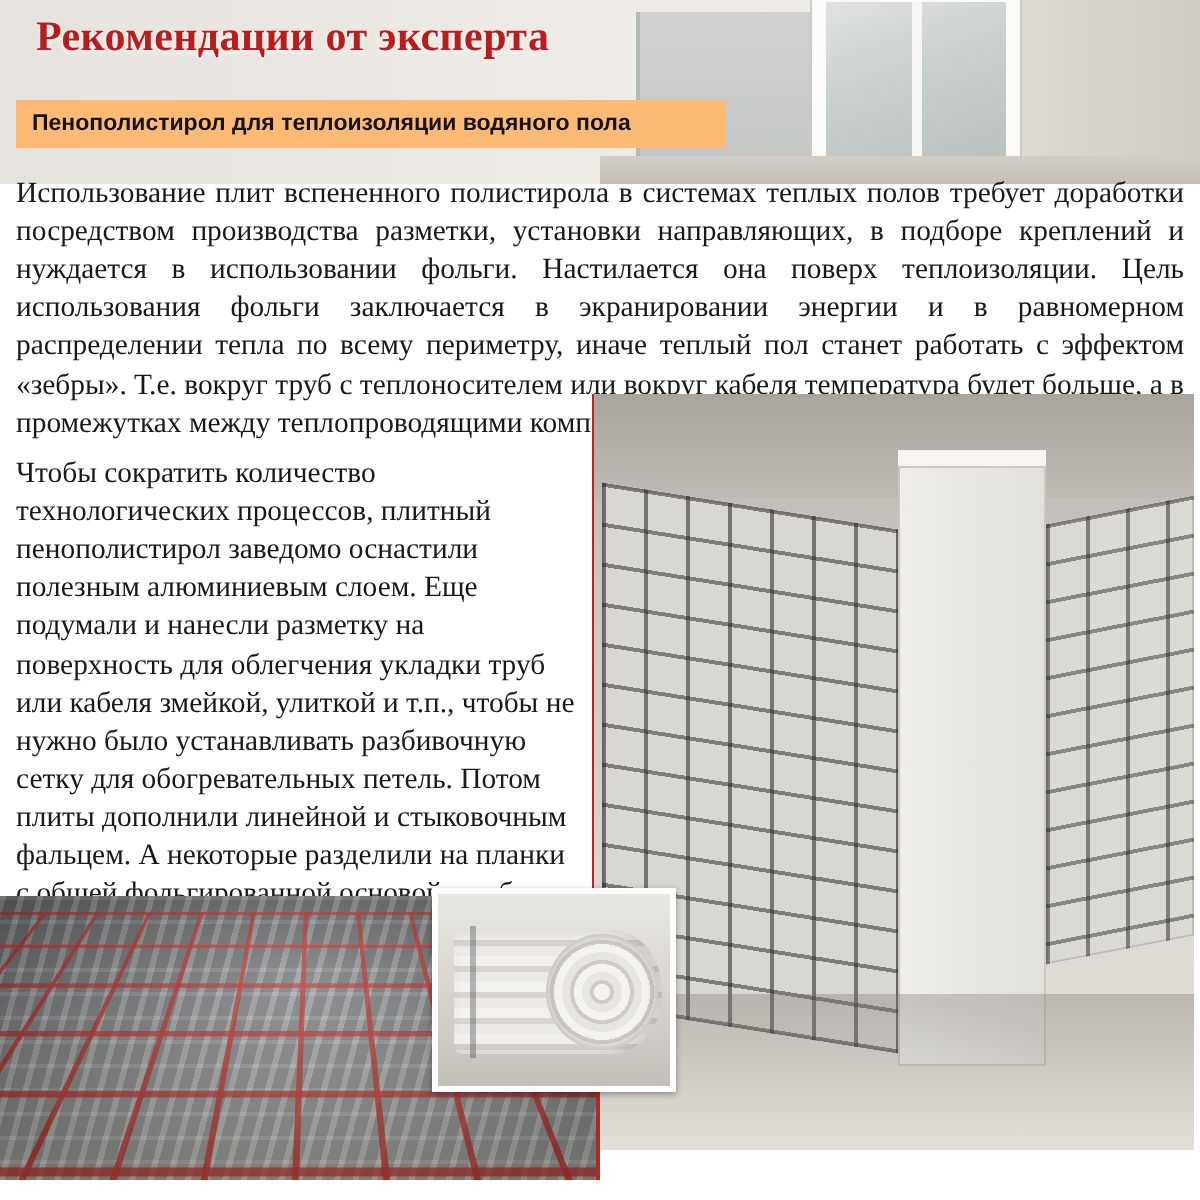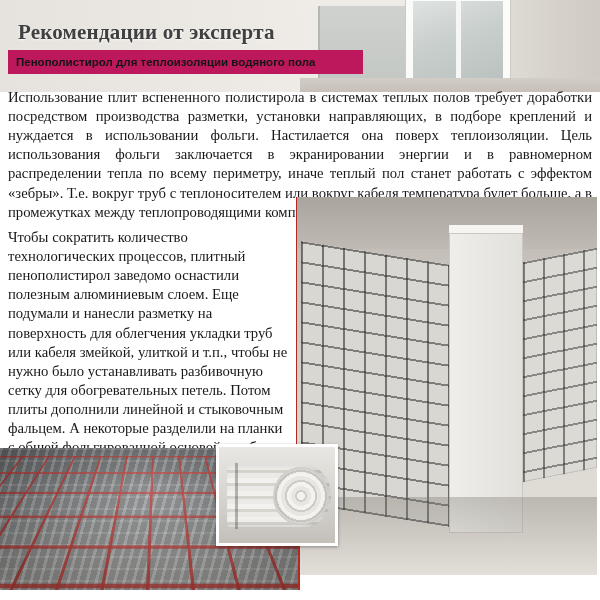--- a/index.html
+++ b/index.html
@@ -64,35 +64,35 @@
   }
   .tp-panel {
     position: absolute; left: 318px; top: 6px; width: 86px; height: 86px;
     background: linear-gradient(to bottom, #cfd2cf 0%, #c2c6c3 100%);
     border-left: 2px solid #b4b8b5;
   }
 
   
   .title {
     position: absolute;
-    left: 18px; top: 20px;
+    left: 18px; top: 6px;
     font-family: "Liberation Serif", serif;
     font-size: 21px;
     font-weight: bold;
-    color: #404040;
+    color: #b91c1c;
     letter-spacing: 0.2px;
     text-shadow: 0 1px 2px rgba(255,255,255,0.85);
   }
 
   
   .subtitle-bar {
     position: absolute;
     left: 8px; top: 50px;
     width: 355px; height: 24px;
-    background: #be185d;
+    background: #fdba74;
     display: flex;
     align-items: center;
     padding: 0 8px;
     box-sizing: border-box;
   }
   .subtitle-bar span {
     font-family: "Liberation Sans", sans-serif;
     font-size: 11.5px;
     font-weight: bold;
     color: #141414;

